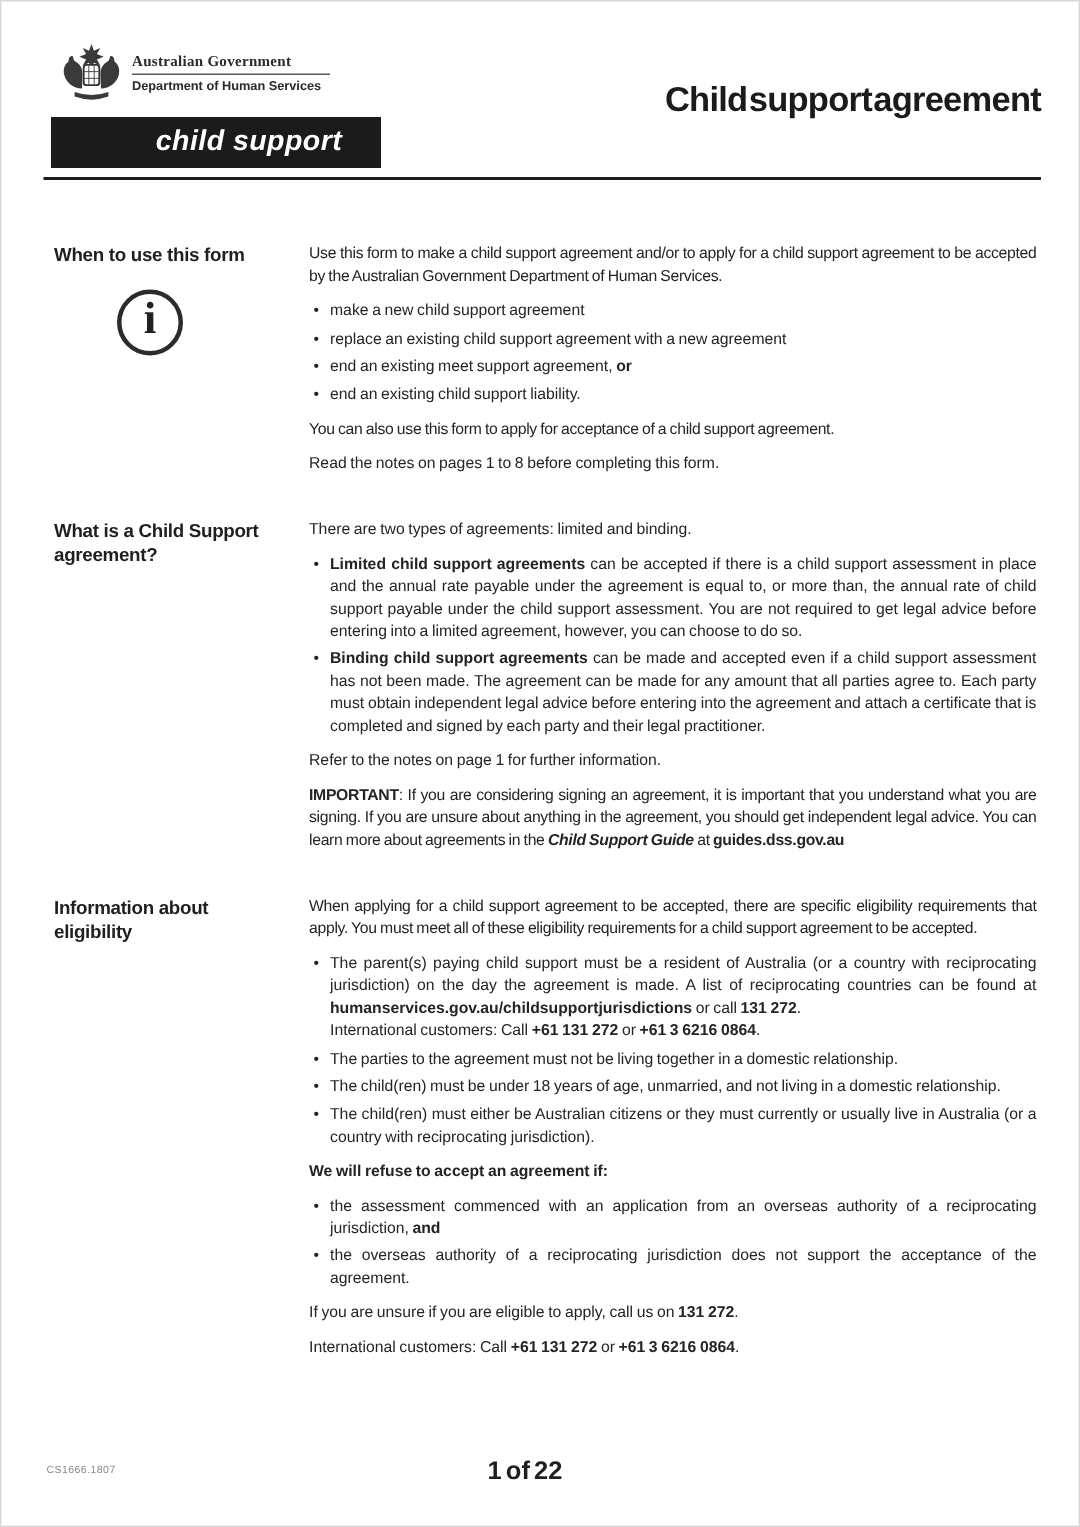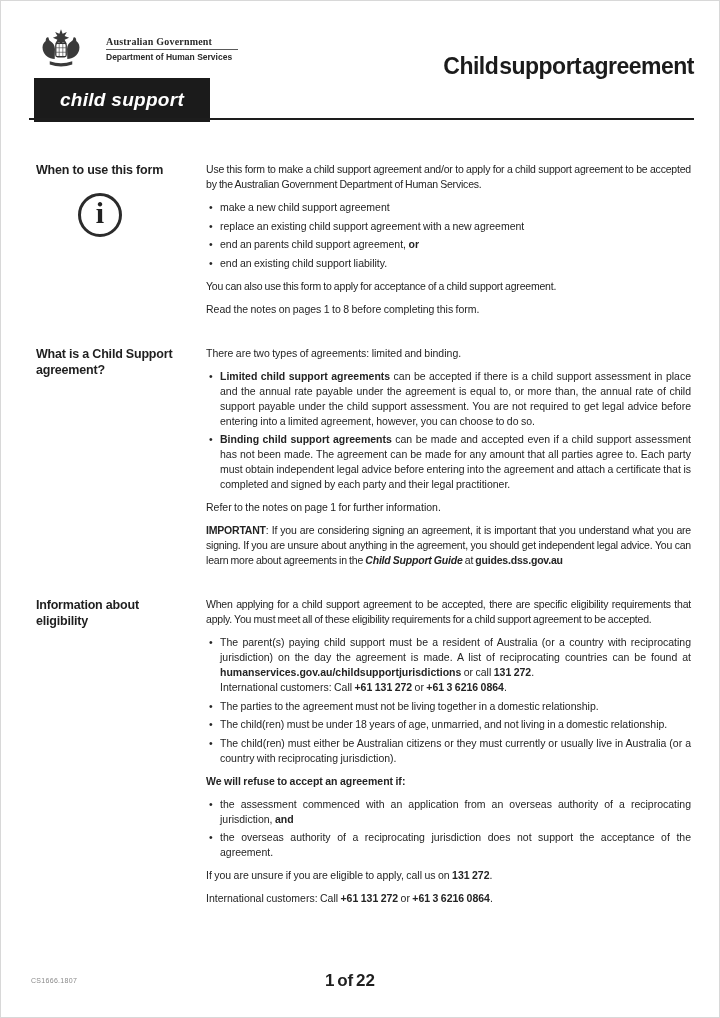--- a/index.html
+++ b/index.html
@@ -5,30 +5,30 @@
   html,body { margin:0; padding:0; background:#e9e9e9; }
   .page {
     width:720px; height:1018px; background:#ffffff; position:relative;
     box-sizing:border-box; border:1px solid #d8d8d8; overflow:hidden;
     font-family:"Liberation Sans","DejaVu Sans",sans-serif; color:#1f1f1f;
   }
   
   .hdr { position:absolute; top:26px; left:33px; }
   .gov-block { display:flex; align-items:flex-start; }
   .arms { width:54px; height:46px; flex:0 0 54px; }
-  .gov-text { padding-top:9px; margin-left:18px; }
+  .gov-text { padding-top:9px; margin-left:0; }
   .gov1 { font-family:"Liberation Serif","DejaVu Serif",serif; font-weight:bold;
           font-size:10px; color:#2a2a2a; letter-spacing:0.2px; }
   .gov-divider { height:1px; background:#5a5a5a; margin:2px 0; width:132px; }
   .gov2 { font-family:Liberation Sans, sans-serif; font-weight:bold;
           font-size:8.5px; color:#2a2a2a; }
   .brand-box {
-    margin-top:5px; background:#1b1b1b; color:#fff; width:176px; height:44px;
+    margin-top:5px; background:#1b1b1b; color:#fff; width:176px; height:34px;
     display:flex; align-items:center; justify-content:center;
-    font-style:italic; font-weight:bold; font-size:19px; letter-spacing:0.3px;
+    font-style:italic; font-weight:bold; font-size:19px; letter-spacing:0.3px;padding-left:44px;
   }
   .doc-title {
     position:absolute; top:52px; right:25px; font-size:23px; font-weight:bold;
     letter-spacing:-0.5px; word-spacing:-5px; color:#1b1b1b; white-space:nowrap;
   }
   .rule { position:absolute; top:117px; left:28px; right:25px; height:2px; background:#1d1d1d; }
   
   .main { position:absolute; top:161px; left:35px; right:28px; }
   .section { display:flex; margin-bottom:21px; }
   .sec-left { flex:0 0 170px; width:170px; }
@@ -87,21 +87,21 @@
         <div class="sec-head">When to use this form</div>
         <div class="info-icon">
           <span class="info-i">i</span>
         </div>
       </div>
       <div class="sec-body">
         <p class="p tight"><span>Use this form to make a child support agreement and/or to apply for a child support agreement to be accepted by the Australian Government Department of Human Services.</span></p>
         <ul class="blist">
           <li><span>make a new child support agreement</span></li>
           <li><span>replace an existing child support agreement with a new agreement</span></li>
-          <li><span>end an parents child support agreement, </span><span style="font-weight: bold;">or</span></li>
+          <li><span>end an existing meet support agreement, </span><span style="font-weight: bold;">or</span></li>
           <li><span>end an existing child support liability.</span></li>
         </ul>
         <p class="p tight"><span>You can also use this form to apply for acceptance of a child support agreement.</span></p>
         <p class="p"><span>Read the notes on pages 1 to 8 before completing this form.</span></p>
       </div>
     </div>
 
     <div class="section">
       <div class="sec-left">
         <div class="sec-head">What is a Child Support agreement?</div>

